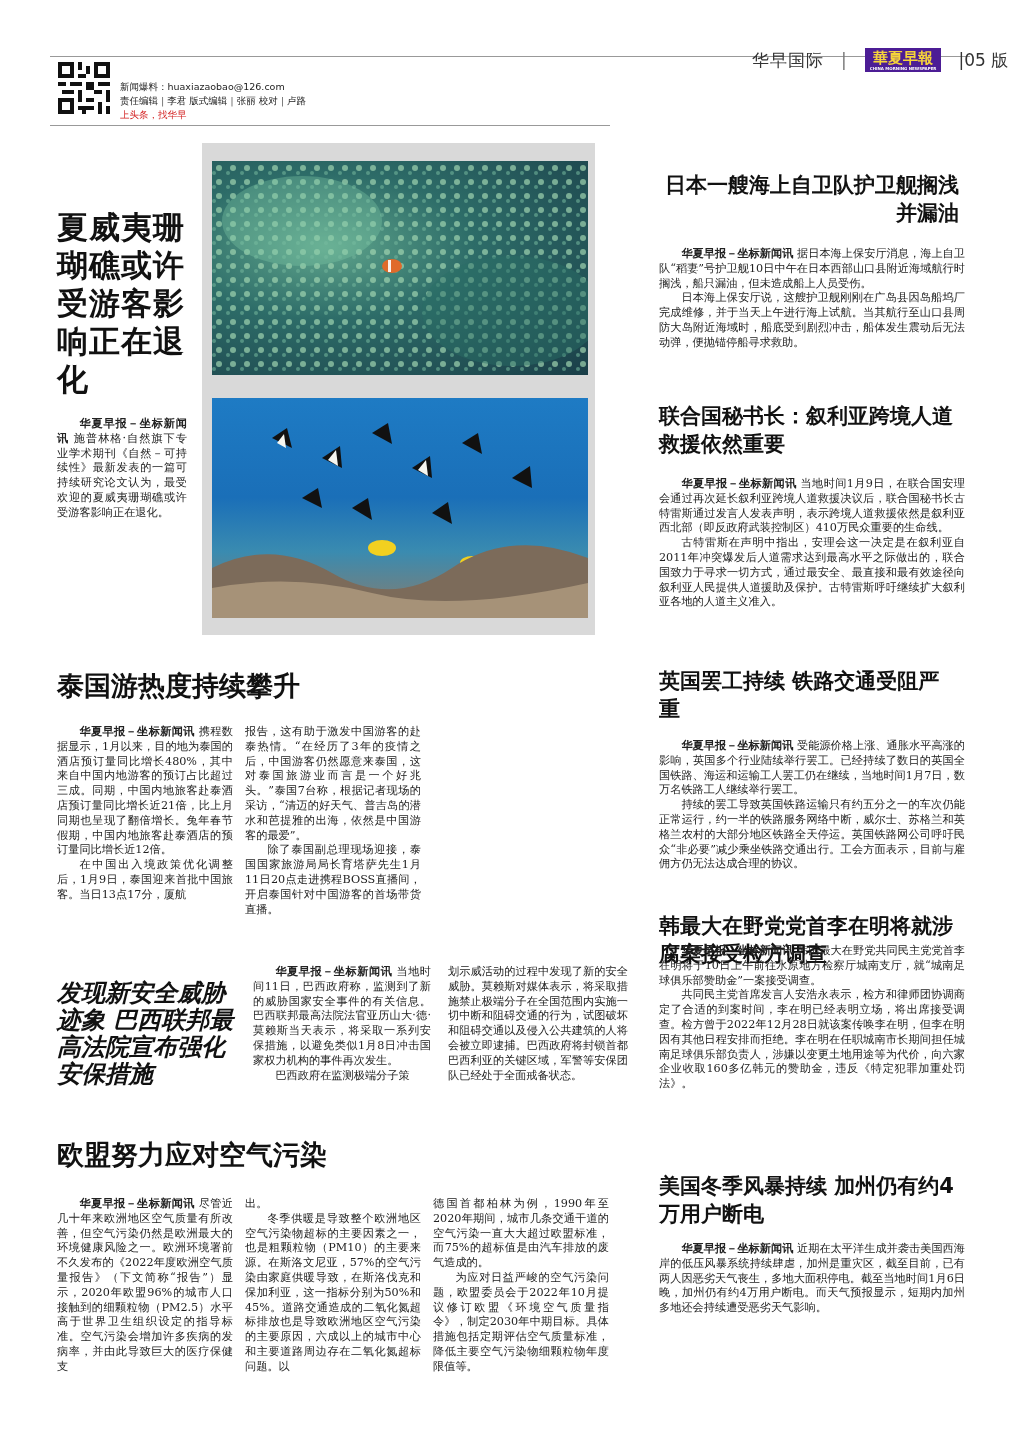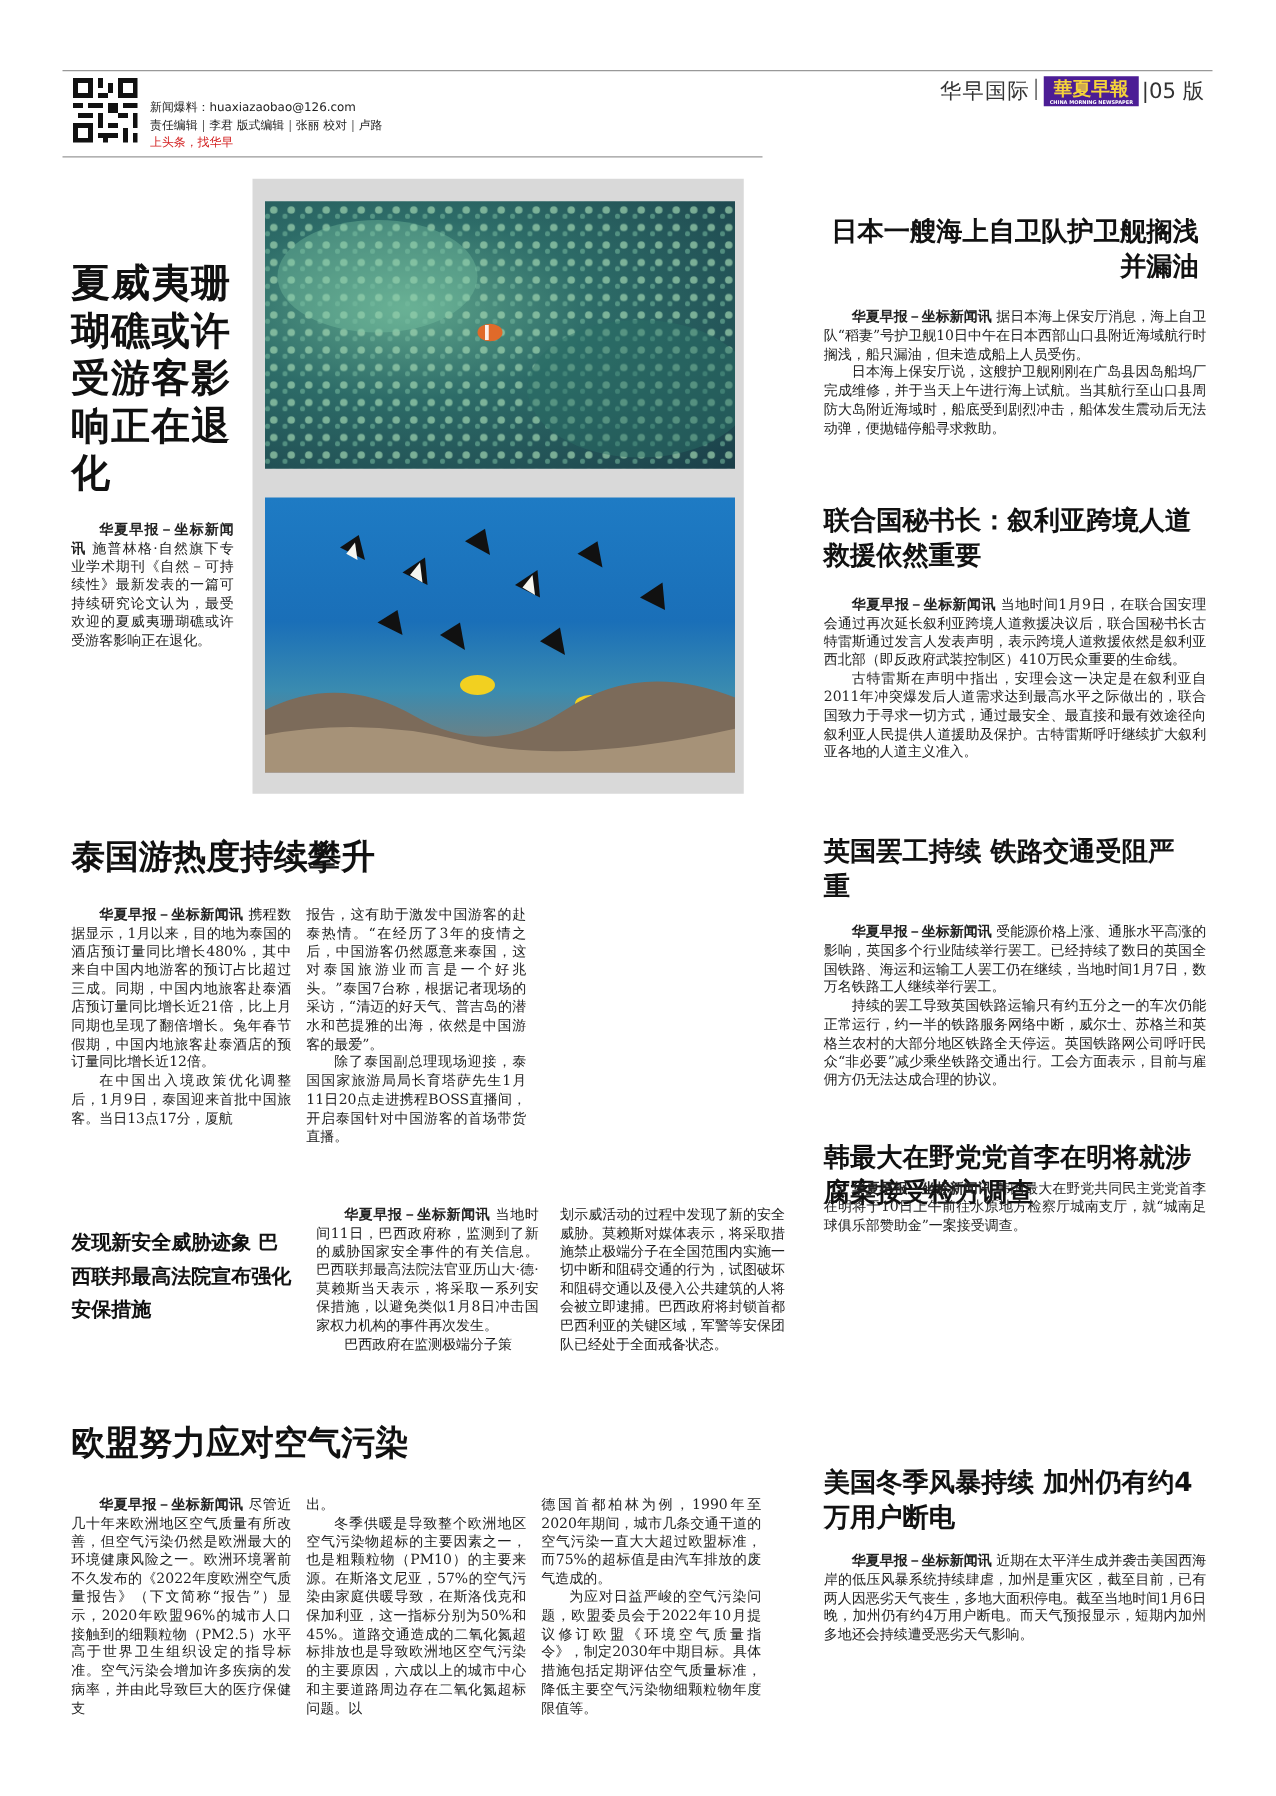--- a/index.html
+++ b/index.html
@@ -10,21 +10,21 @@
   .hdr-red { color:#d32020; }
   .qr { position:absolute; left:58px; top:62px; width:52px; height:52px; background:#fff; }
   .qr svg { width:52px; height:52px; }
   .section-name { font-size:17px; color:#333; letter-spacing:1px; }
   .logo { background:#4c1d95; color:#f5d33a; font-family:"DejaVu Serif", serif; font-weight:bold; font-size:15px; padding:2px 5px 0; line-height:16px; text-align:center; }
   .logo small { display:block; font-size:4px; color:#fff; line-height:6px; letter-spacing:0; font-family:"DejaVu Sans", sans-serif; }
   .page-num { font-size:17px; color:#333; }
   .headline { font-family:"DejaVu Sans", sans-serif; font-weight:bold; color:#111; }
   .h-big { font-size:31px; line-height:38px; letter-spacing:1px; }
   .h-sec { font-size:27px; line-height:34px; }
-  .h-side { font-size:16px; line-height:27px; }
+  .h-side { font-size:24px; line-height:27px;font-style:italic; }
   .h-mid { font-size:21px; line-height:28px; }
   .body-text { font-family:"DejaVu Serif", serif; font-size:11.2px; line-height:14.8px; color:#222; text-align:justify; }
   .body-text p { margin:0; text-indent:2em; }
   .body-text p.cont { text-indent:0; }
   .lead { font-family:"DejaVu Sans", sans-serif; font-weight:bold; }
   .photo-frame { position:absolute; left:202px; top:143px; width:393px; height:492px; background:#d9d9d9; }
   .photo { position:absolute; overflow:hidden; }
   .cols3 { display:flex; gap:12px; }
   .cols3 > div { width:176px; }
 </style>
@@ -61,21 +61,21 @@
       <rect x="12" y="11" width="1" height="2"></rect>
         <rect x="6" y="12" width="1" height="1"></rect>
     </g>
   </svg>
 </div>
 
 <div class="abs hdr-small" style="left:120px; top:80px;">新闻爆料：huaxiazaobao@126.com</div>
 <div class="abs hdr-small" style="left:120px; top:94px;">责任编辑｜李君 版式编辑｜张丽 校对｜卢路</div>
 <div class="abs hdr-small hdr-red" style="left:120px; top:108px;">上头条，找华早</div>
 
-<div class="abs" style="left:752px; top:61px; display:flex; align-items:flex-start; gap:2px;">
+<div class="abs" style="left:752px; top:48px; display:flex; align-items:center; gap:17px;">
   <span class="section-name">华早国际</span>
   <span class="section-name" style="color:#777;">|</span>
   <div class="logo">
     <span>華夏早報</span>
     <small>CHINA MORNING NEWSPAPER</small>
   </div>
   <span class="page-num">|05 版</span>
 </div>
 
 <div class="abs headline h-big" style="left:57px; top:208px; width:140px;">夏威夷珊瑚礁或许受游客影响正在退化</div>
@@ -159,20 +159,21 @@
   <p><span class="lead">华夏早报－坐标新闻讯</span> <span>当地时间11日，巴西政府称，监测到了新的威胁国家安全事件的有关信息。巴西联邦最高法院法官亚历山大·德·莫赖斯当天表示，将采取一系列安保措施，以避免类似1月8日冲击国家权力机构的事件再次发生。</span></p>
   <p>巴西政府在监测极端分子策</p>
 </div>
 <div class="abs body-text" style="left:448px; top:965px; width:180px;">
   <p class="cont">划示威活动的过程中发现了新的安全威胁。莫赖斯对媒体表示，将采取措施禁止极端分子在全国范围内实施一切中断和阻碍交通的行为，试图破坏和阻碍交通以及侵入公共建筑的人将会被立即逮捕。巴西政府将封锁首都巴西利亚的关键区域，军警等安保团队已经处于全面戒备状态。</p>
 </div>
 
 <div class="abs headline h-mid" style="left:659px; top:912px; width:300px;">韩最大在野党党首李在明将就涉腐案接受检方调查</div>
 <div class="abs body-text" style="left:659px; top:944px; width:306px;">
   <p><span class="lead">华夏早报－坐标新闻讯</span> <span>韩国最大在野党共同民主党党首李在明将于10日上午前往水原地方检察厅城南支厅，就“城南足球俱乐部赞助金”一案接受调查。</span></p>
+  <p>共同民主党首席发言人安浩永表示，检方和律师团协调商定了合适的到案时间，李在明已经表明立场，将出席接受调查。检方曾于2022年12月28日就该案传唤李在明，但李在明因有其他日程安排而拒绝。李在明在任职城南市长期间担任城南足球俱乐部负责人，涉嫌以变更土地用途等为代价，向六家企业收取160多亿韩元的赞助金，违反《特定犯罪加重处罚法》。</p>
 </div>
 
 <div class="abs headline h-sec" style="left:57px; top:1138px;">欧盟努力应对空气污染</div>
 <div class="abs body-text cols3" style="left:57px; top:1197px; width:574px;">
   <div>
     <p><span class="lead">华夏早报－坐标新闻讯</span> <span>尽管近几十年来欧洲地区空气质量有所改善，但空气污染仍然是欧洲最大的环境健康风险之一。欧洲环境署前不久发布的《2022年度欧洲空气质量报告》（下文简称“报告”）显示，2020年欧盟96%的城市人口接触到的细颗粒物（PM2.5）水平高于世界卫生组织设定的指导标准。空气污染会增加许多疾病的发病率，并由此导致巨大的医疗保健支</span></p>
   </div>
   <div>
     <p class="cont">出。</p>
     <p>冬季供暖是导致整个欧洲地区空气污染物超标的主要因素之一，也是粗颗粒物（PM10）的主要来源。在斯洛文尼亚，57%的空气污染由家庭供暖导致，在斯洛伐克和保加利亚，这一指标分别为50%和45%。道路交通造成的二氧化氮超标排放也是导致欧洲地区空气污染的主要原因，六成以上的城市中心和主要道路周边存在二氧化氮超标问题。以</p>

